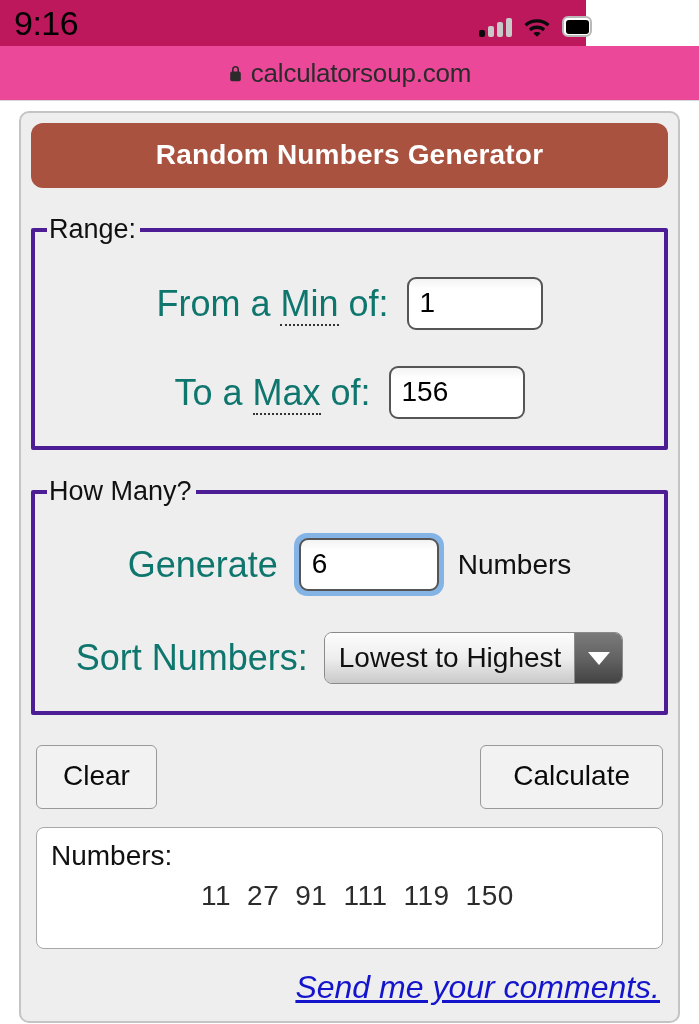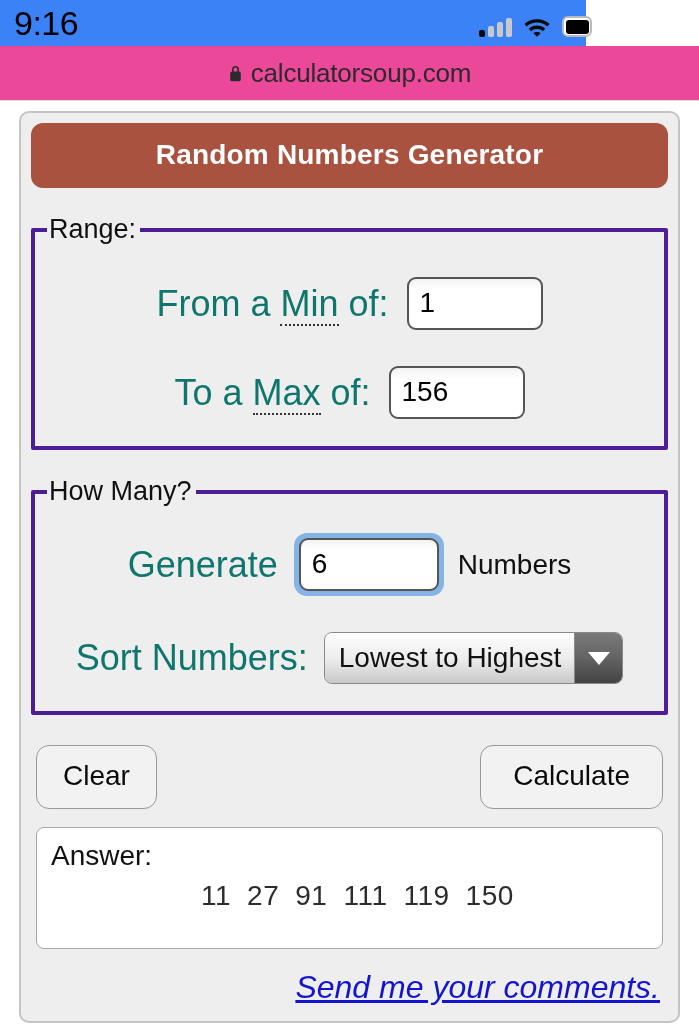--- a/index.html
+++ b/index.html
@@ -10,21 +10,21 @@
     background: #ffffff;
     font-family: "Liberation Sans", sans-serif;
     overflow: hidden;
   }
 
   
   #status-bar {
     position: relative;
     height: 46px;
     width: 586px;
-    background: #3b82f6;
+    background: #be185d;
   }
   #status-time {
     position: absolute;
     left: 14px;
     top: 2px;
     font-size: 34px;
     font-weight: 500;
     letter-spacing: -0.5px;
     color: #000000;
     line-height: 42px;
@@ -196,21 +196,21 @@
 
   #button-row {
     display: flex;
     justify-content: space-between;
     margin-top: 30px;
     padding: 0 5px;
   }
   .btn {
     background: #f2f2f2;
     border: 1px solid #999999;
-    border-radius: 13px;
+    border-radius: 6px;
     font-size: 28px;
     color: #0a0a0a;
     font-family: "Liberation Sans", sans-serif;
     padding: 14px 26px 16px 26px;
   }
   #calculate-button { padding-left: 32px; padding-right: 32px; }
 
   #answer-box {
     margin: 18px 5px 0 5px;
     background: #ffffff;
@@ -315,21 +315,21 @@
         </span>
       </div>
     </fieldset>
 
     <div id="button-row">
       <button class="btn" id="clear-button">Clear</button>
       <button class="btn" id="calculate-button">Calculate</button>
     </div>
 
     <div id="answer-box">
-      <div id="answer-label">Answer:</div>
+      <div id="answer-label">Numbers:</div>
       <div id="answer-values"><span>11</span><span>27</span><span>91</span><span>111</span><span>119</span><span>150</span></div>
     </div>
 
     <div id="comments-row">
       <a id="comments-link" href="#">Send me your comments.</a>
     </div>
 
   </div>
 </div>
 

